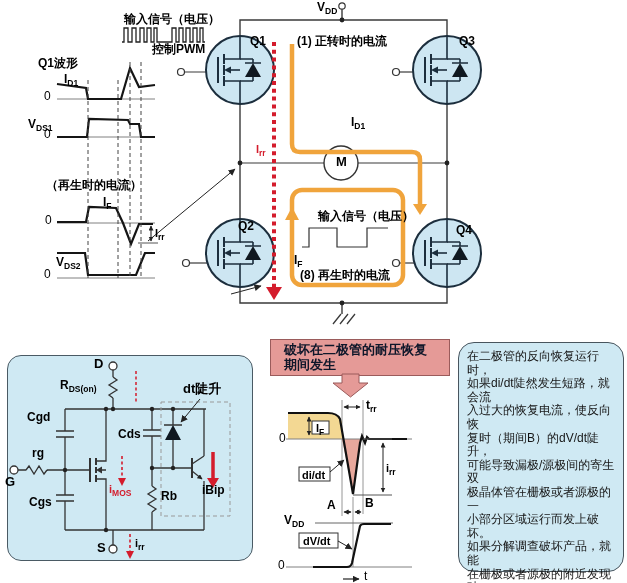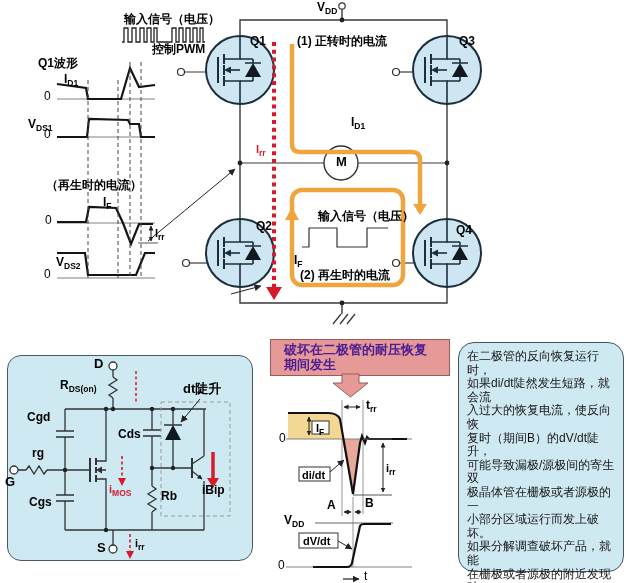--- a/index.html
+++ b/index.html
@@ -10,21 +10,21 @@
   .lbl{position:absolute;z-index:3;font-weight:700;font-size:12px;color:#000000;
        white-space:nowrap;line-height:1.1;}
   .lbl sub{font-size:8.5px;vertical-align:-2.5px;}
   .red{color:#d41c2c;}
   .fs11{font-size:11px;}
   .fs13{font-size:13px;}
   .n{font-weight:400;}
   .pink-box{position:absolute;left:270px;top:339px;width:178px;height:35px;background:#e59a97;
             border:1px solid #9a5b5b;z-index:1;}
   .pink-box .txt{padding:3px 0 0 13px;font-weight:700;font-size:13px;line-height:14.5px;
-                 color:#4c1d95;white-space:pre-line;}
+                 color:#0f172a;white-space:pre-line;}
   .note-box{position:absolute;left:458px;top:342px;width:166px;height:230px;background:#cfe9f3;
             border:1.5px solid #48555e;border-radius:16px;z-index:1;box-sizing:border-box;}
   .note-box .txt{padding:7px 4px 0 8px;font-size:12px;line-height:13.6px;color:#161616;
                  white-space:pre-line;}
   .equiv-box{left:7px;top:355px;width:246px;height:206px;border-radius:14px;z-index:1;}
 </style>
 </head>
 <body>
 
 <div class="stage">
@@ -254,29 +254,29 @@
   <div class="lbl" style="left:46px;top:179px">（再生时的电流）</div>
   <div class="lbl" style="left:103px;top:196px"><span>I</span><sub>F</sub></div>
   <div class="lbl n" style="left:45px;top:214px">0</div>
   <div class="lbl fs11" style="left:155px;top:227px"><span>I</span><sub>rr</sub></div>
   <div class="lbl" style="left:56px;top:256px"><span>V</span><sub>DS2</sub></div>
   <div class="lbl n" style="left:44px;top:268px">0</div>
 
   <div class="lbl" style="left:317px;top:1px"><span>V</span><sub>DD</sub></div>
   <div class="lbl" style="left:250px;top:35px">Q1</div>
   <div class="lbl" style="left:459px;top:35px">Q3</div>
-  <div class="lbl" style="left:256px;top:220px">Q2</div>
+  <div class="lbl" style="left:238px;top:220px">Q2</div>
   <div class="lbl" style="left:456px;top:224px">Q4</div>
   <div class="lbl" style="left:297px;top:35px">(1) 正转时的电流</div>
   <div class="lbl" style="left:351px;top:116px"><span>I</span><sub>D1</sub></div>
   <div class="lbl red fs11" style="left:256px;top:143px"><span>I</span><sub>rr</sub></div>
   <div class="lbl fs13" style="left:336px;top:155px">M</div>
   <div class="lbl" style="left:318px;top:210px">输入信号（电压）</div>
   <div class="lbl" style="left:294px;top:254px"><span>I</span><sub>F</sub></div>
-  <div class="lbl" style="left:300px;top:269px">(2) 再生时的电流</div>
+  <div class="lbl" style="left:300px;top:269px">(8) 再生时的电流</div>
 
   <div class="lbl fs13" style="left:94px;top:357px">D</div>
   <div class="lbl" style="left:60px;top:379px"><span>R</span><sub>DS(on)</sub></div>
   <div class="lbl" style="left:27px;top:411px">Cgd</div>
   <div class="lbl" style="left:32px;top:447px">rg</div>
   <div class="lbl fs13" style="left:5px;top:475px">G</div>
   <div class="lbl" style="left:29px;top:496px">Cgs</div>
   <div class="lbl" style="left:118px;top:428px">Cds</div>
   <div class="lbl fs13" style="left:183px;top:382px">dt陡升</div>
   <div class="lbl" style="left:161px;top:490px">Rb</div>

